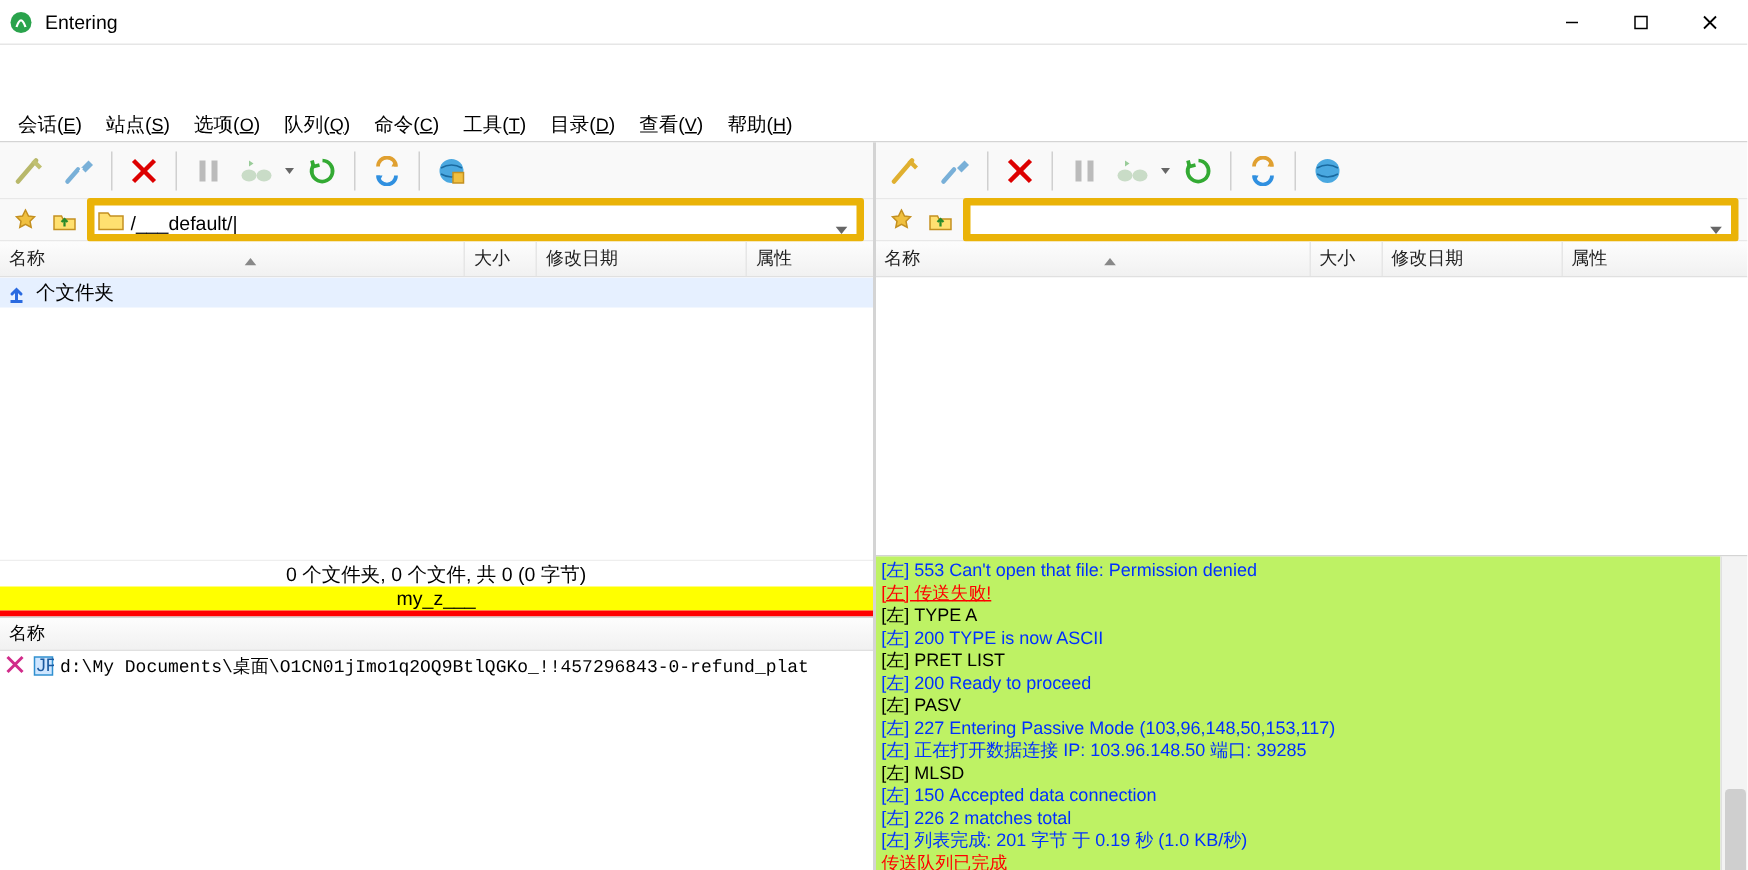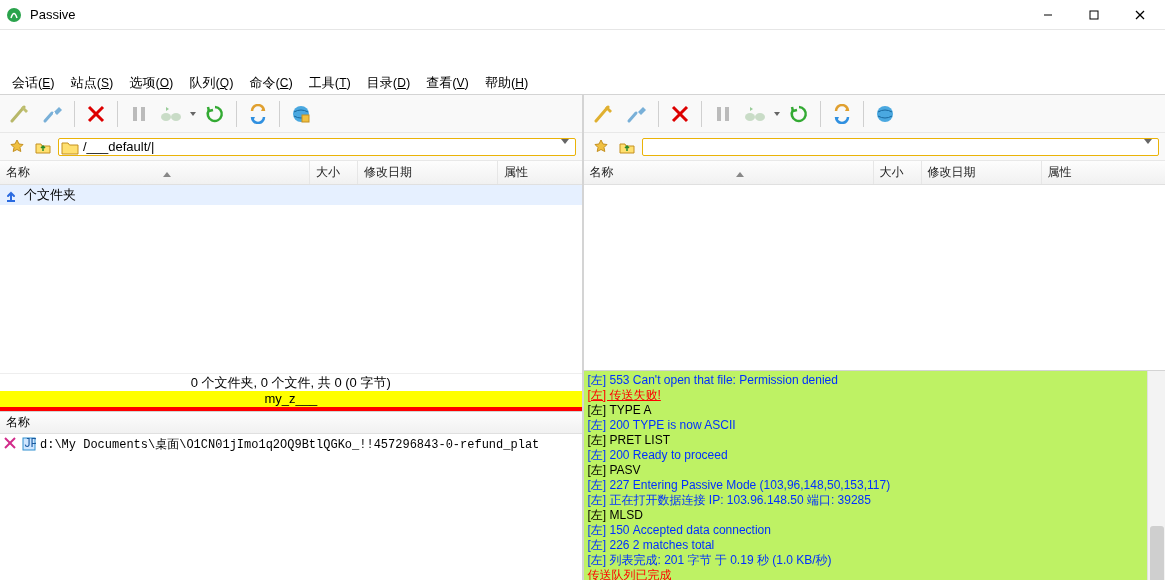--- a/index.html
+++ b/index.html
@@ -27,21 +27,21 @@
 
 .tbar { height: 38px; display: flex; align-items: center; gap: 2px; padding: 2px 6px; background: #f9f9f9; border-bottom: 1px solid #e8e8e8; }
 .tbtn { width: 30px; height: 30px; display: flex; align-items: center; justify-content: center; cursor: pointer; border-radius: 3px; }
 .tsep { width: 1px; height: 26px; background: #d0d0d0; margin: 0 4px; }
 .dd { width: 10px; display: flex; align-items: center; justify-content: center; cursor: pointer; }
 .dd svg { width: 6px; height: 4px; }
 
 
 .pathrow { height: 28px; display: flex; align-items: center; gap: 4px; padding: 2px 6px; background: #f9f9f9; border-bottom: 1px solid #e8e8e8; }
 .pathbtn { width: 22px; height: 22px; display: flex; align-items: center; justify-content: center; cursor: pointer; }
-.pathinput-wrap { flex: 1; display: flex; align-items: flex-start; height: 18px; border: 1px solid #eab308; border-radius: 2px; background: #fff; padding: 0 2px; }
+.pathinput-wrap { flex: 1; display: flex; align-items: flex-end; height: 29px; border: 5px solid #eab308; border-radius: 2px; background: #fff; padding: 0 2px; }
 .pathinput-icon { width: 18px; height: 18px; margin-right: 4px; }
 .pathinput { flex: 1; border: none; outline: none; font-size: 13px; background: transparent; }
 .pathinput-dd { width: 16px; display: flex; align-items: center; justify-content: center; cursor: pointer; }
 
 
 .listhdr { height: 24px; display: flex; background: linear-gradient(#fdfdfd,#f1f1f1); border-bottom: 1px solid #e0e0e0; }
 .hcol { display: flex; align-items: center; padding: 0 6px; border-right: 1px solid #e6e6e6; font-size: 13px; color: #222; position: relative; }
 .sortind { margin: 0 auto; }
 .hcol:last-child { border-right: none; }
 
@@ -92,21 +92,21 @@
 </head>
 <body>
 
 <div class="titlebar">
   <span class="icon">
     <svg viewBox="0 0 16 16">
         <circle cx="8" cy="8" r="7" fill="#2aa34c"></circle>
         <path d="M5 11c2-6 4-6 6 0" stroke="#fff" stroke-width="1.5" fill="none"></path>
       </svg>
   </span>
-  <span class="txt">Passive</span>
+  <span class="txt">Entering</span>
   <div class="sysbtns">
     <div class="sysbtn">
         <svg viewBox="0 0 10 10">
           <line x1="1" y1="5" x2="9" y2="5" stroke="#000" stroke-width="1"></line>
         </svg>
       </div>
     <div class="sysbtn">
         <svg viewBox="0 0 10 10">
           <rect x="1" y="1" width="8" height="8" fill="none" stroke="#000" stroke-width="1"></rect>
         </svg>

